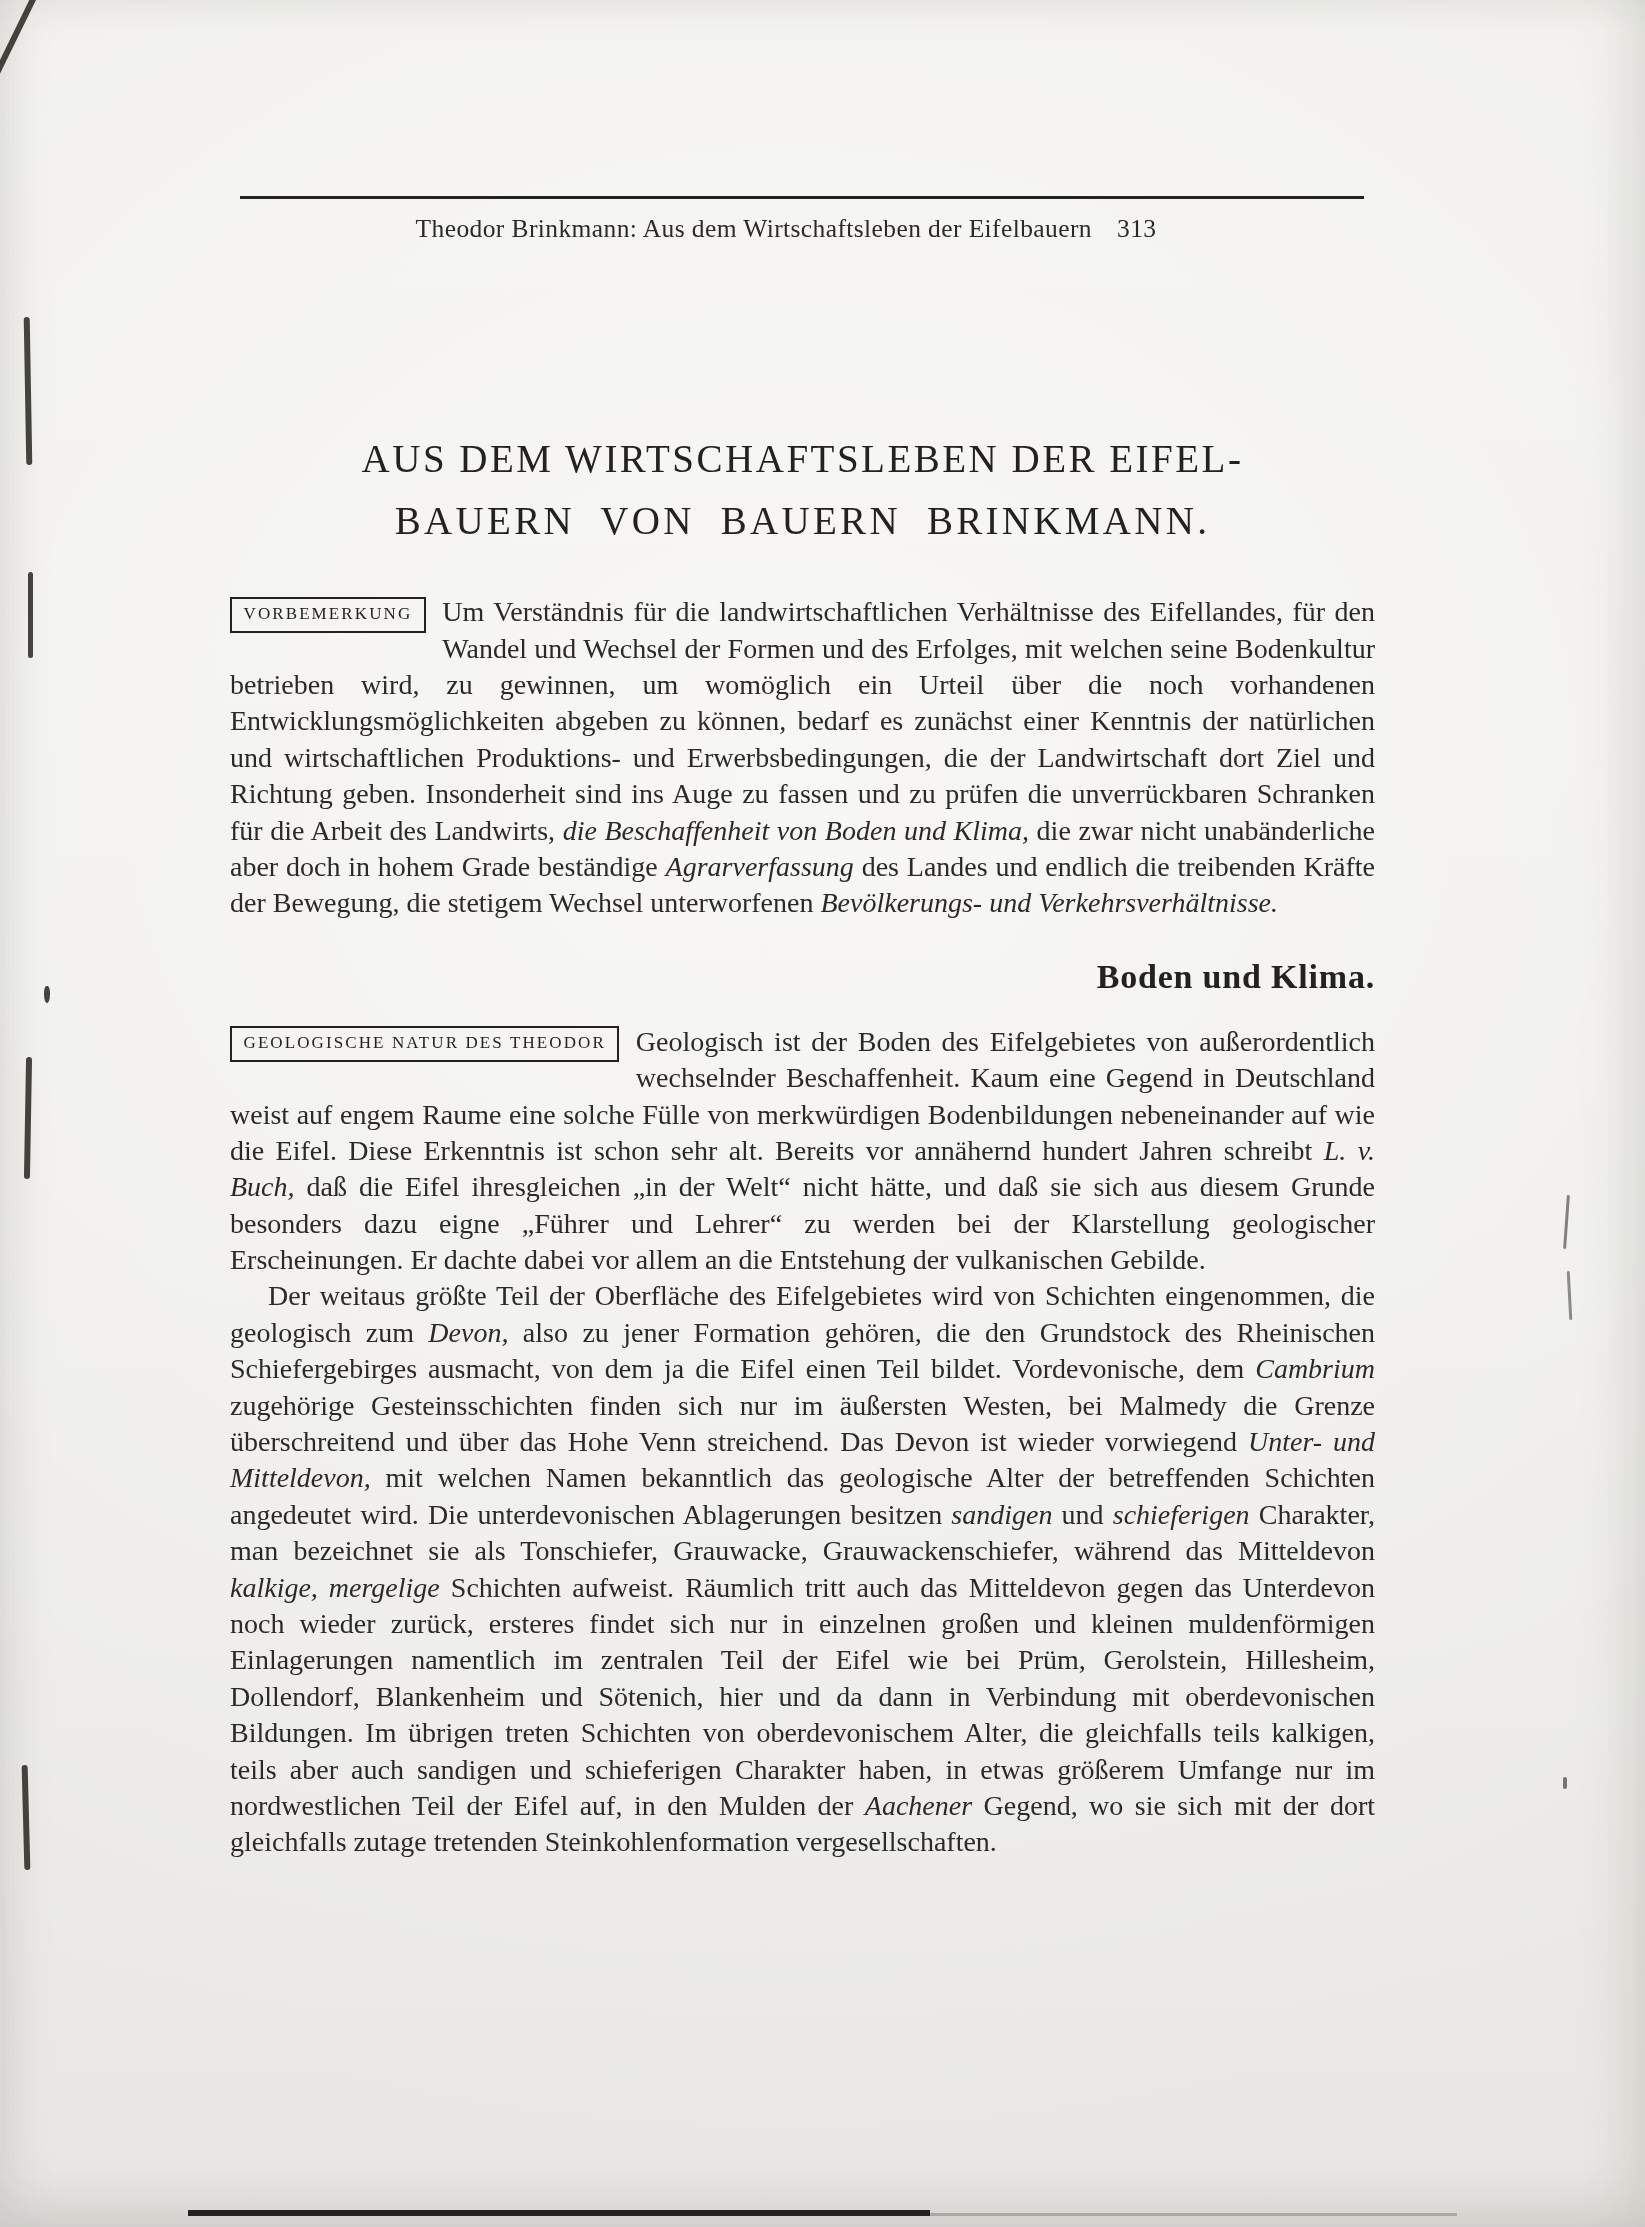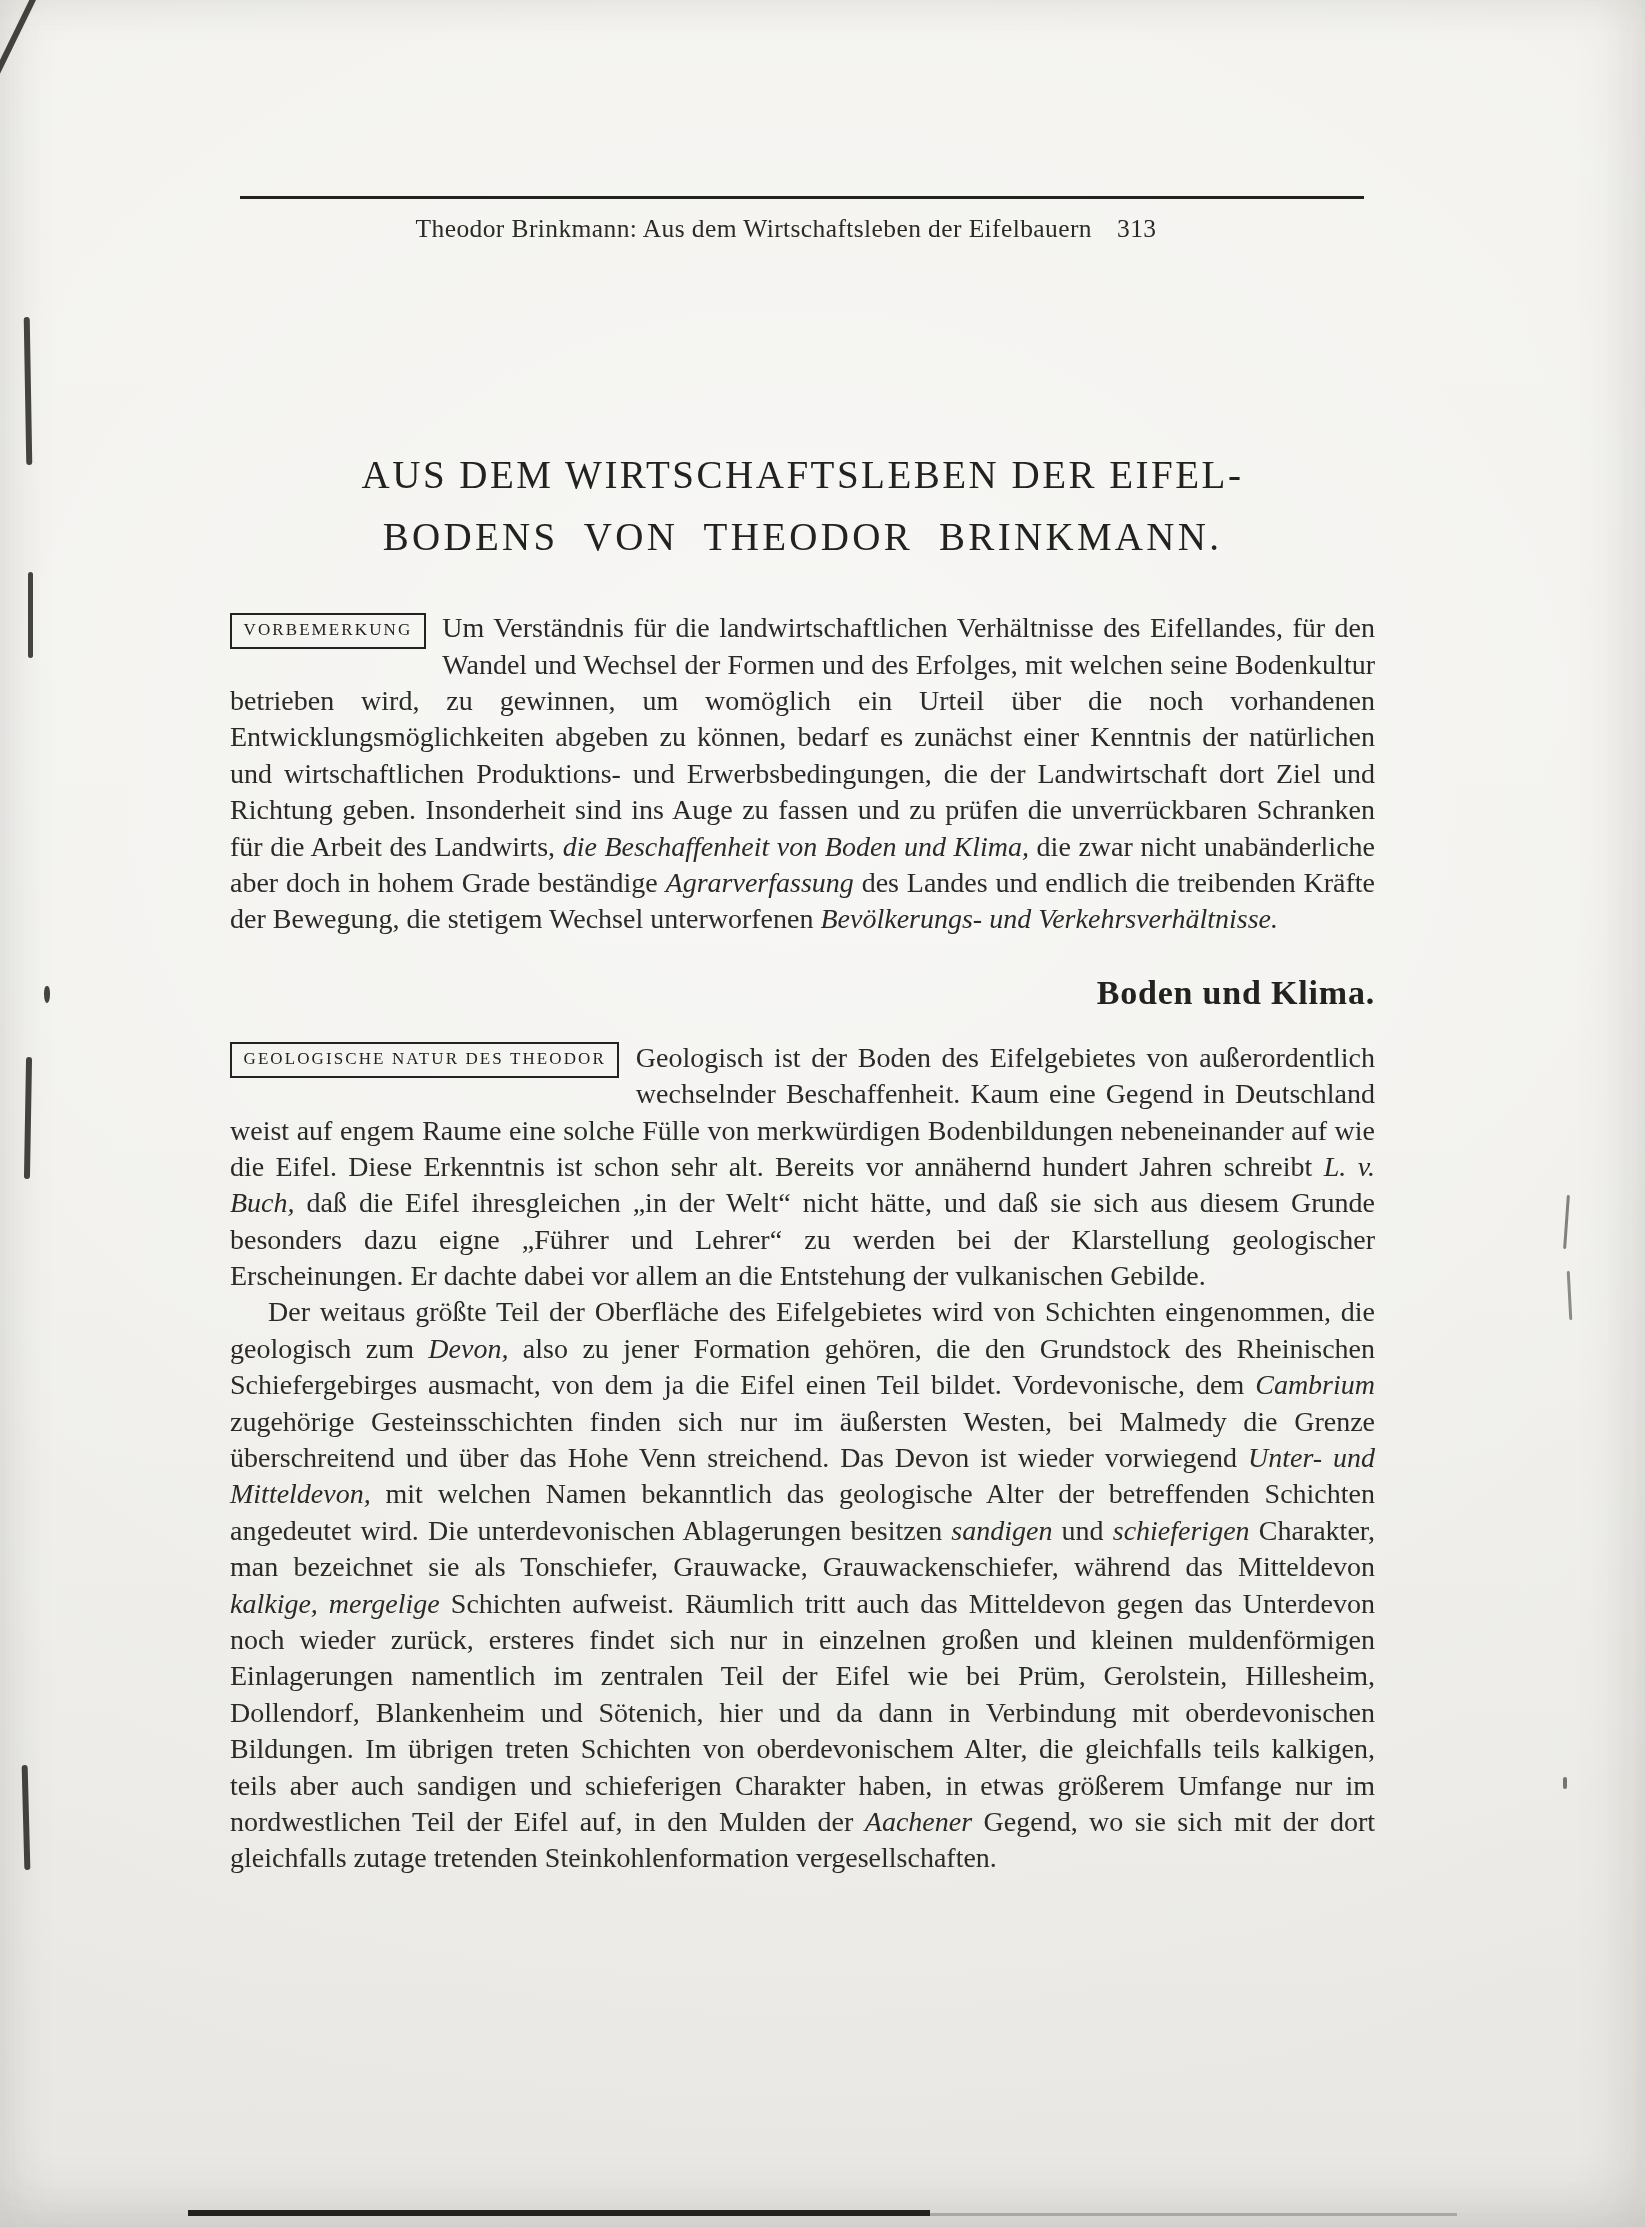--- a/index.html
+++ b/index.html
@@ -38,21 +38,21 @@
     width: 1124px;
     text-align: center;
     font-size: 25.5px;
     letter-spacing: 0.4px;
     color: #2b2a28;
   }
   .running-header .pagenum { margin-left: 25px; }
 
   .content {
     position: absolute;
-    left: 230px; top: 444px;
+    left: 230px; top: 428px;
     width: 1145px;
     color: #2b2a28;
   }
   .title {
     margin: 0;
     text-align: center;
     font-weight: normal;
     font-size: 39px;
     line-height: 1.58;
     letter-spacing: 2.5px;
@@ -147,21 +147,21 @@
   <div class="top-rule"></div>
 
   <div class="running-header">
     <span>Theodor Brinkmann: Aus dem Wirtschaftsleben der Eifelbauern</span><span class="pagenum">313</span>
   </div>
 
   <div class="content">
 
     <h1 class="title">
       <span class="tline t1">AUS DEM WIRTSCHAFTSLEBEN DER EIFEL-</span>
-      <span class="tline t2">BODENS VON THEODOR BRINKMANN.</span>
+      <span class="tline t2">BAUERN VON BAUERN BRINKMANN.</span>
     </h1>
 
     <p class="para para-first">
       <span class="label-box">VORBEMERKUNG</span>
       <span class="rich"><span>Um Verständnis </span><span class="ul">für die landwirtschaftlichen Verhältnisse</span><span> </span><span class="ul">des Eifellandes, für den</span><span> Wandel und Wechsel der Formen und des Erfolges, mit welchen seine Bodenkultur betrieben wird, </span><span class="ul">zu gewinnen,</span><span> um womöglich ein Urteil über die noch vorhandenen Entwicklungsmöglichkeiten abgeben zu können, </span><span class="ul">bedarf es zunächst einer Kenntnis der natürlichen und wirtschaftlichen Produktions- und Erwerbsbedingungen,</span><span> die der Landwirtschaft </span><span class="ul">dort</span><span> </span><span class="ul">Ziel und Richtung geben.</span><span>  Insonderheit sind ins Auge zu fassen und zu prüfen </span><span class="ul">die</span><span> unverrückbaren Schranken für die Arbeit des Landwirts, </span><span class="it ul">die Beschaffenheit von Boden und Klima,</span><span> die zwar nicht unabänderliche aber doch </span><span class="ul">in hohem Grade beständige</span><span> </span><span class="it ul">Agrarverfassung</span><span> des Landes und endlich die treibenden Kräfte der Bewegung, die stetigem Wechsel unterworfenen </span><span class="it">Bevölkerungs- und Verkehrsverhältnisse.</span></span>
     </p>
 
     <h2 class="section-heading">Boden und Klima.</h2>
 
     <p class="para">

